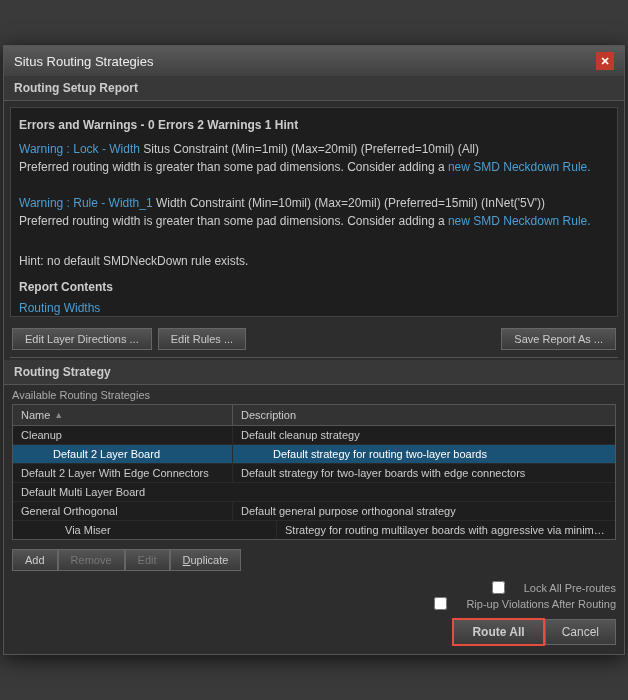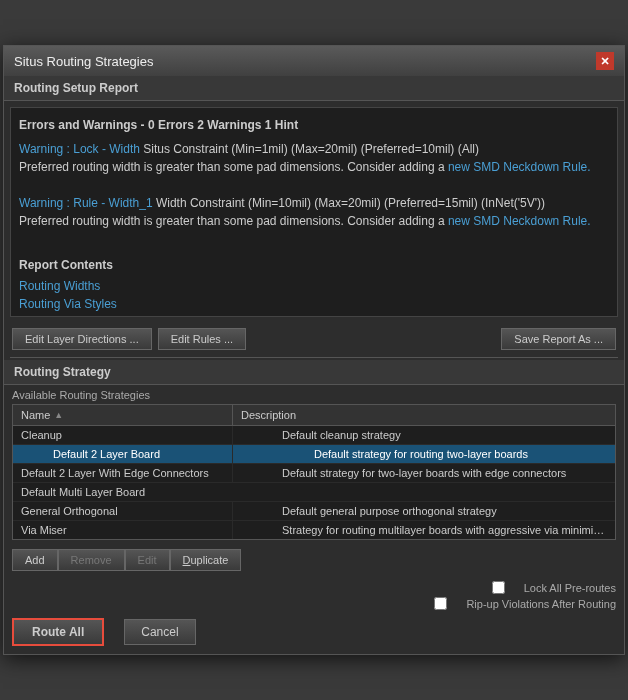--- a/index.html
+++ b/index.html
@@ -126,23 +126,22 @@
       display: flex;
       align-items: center;
       gap: 4px;
     }
     .table-header-cell:last-child { border-right: none; }
     .sort-arrow { color: #888; font-size: 9px; }
     .table-row {
       display: grid;
       grid-template-columns: 220px 1fr;
       border-bottom: 1px solid #2a2a2a;
-      gap: 41px;
-    }
-    .table-row:last-child { border-bottom: none; }
+    }
+    .table-row:last-child { border-bottom: none; padding-left: 44px; }
     .table-row.selected {
       background: #1a5276;
     }
     .table-row.selected .table-cell {
       color: #fff;
       padding-left: 40px;
     }
     .table-cell {
       padding: 3px 8px;
       color: #ccc;
@@ -169,21 +168,22 @@
       font-size: 11px;
     }
     .checkbox-row input[type=checkbox] {
       width: 13px;
       height: 13px;
       accent-color: #555;
     }
     .bottom-btn-row {
       display: flex;
       padding: 6px 8px 8px;
-      gap: 20px;
+      gap: 0;
+      justify-content: flex-end;
       align-items: center;
     }
     .btn-add-row {
       display: flex;
       padding: 5px 8px;
     }
     .btn-route-all {
       background: linear-gradient(to bottom, #555, #3a3a3a);
       color: #ccc;
       border: 2px solid #e74c3c;
@@ -223,20 +223,21 @@
 
     <br>
 
     <div>
       <span class="warning-link">Warning : Rule - Width_1</span><span class="warning-text"> Width Constraint (Min=10mil) (Max=20mil) (Preferred=15mil) (InNet('5V'))</span><br>
       <span class="warning-text">Preferred routing width is greater than some pad dimensions. Consider adding a </span><span class="warning-link">new SMD Neckdown Rule.</span>
     </div>
 
     <br>
 
+    <div class="hint-text">Hint: no default SMDNeckDown rule exists.</div>
 
     <div class="report-contents-header">Report Contents</div>
     <a class="report-link">Routing Widths</a>
     <a class="report-link">Routing Via Styles</a>
     
   </div>
 
   <div class="btn-row">
     <button class="btn">Edit Layer Directions ...</button>
     <button class="btn">Edit Rules ...</button>

